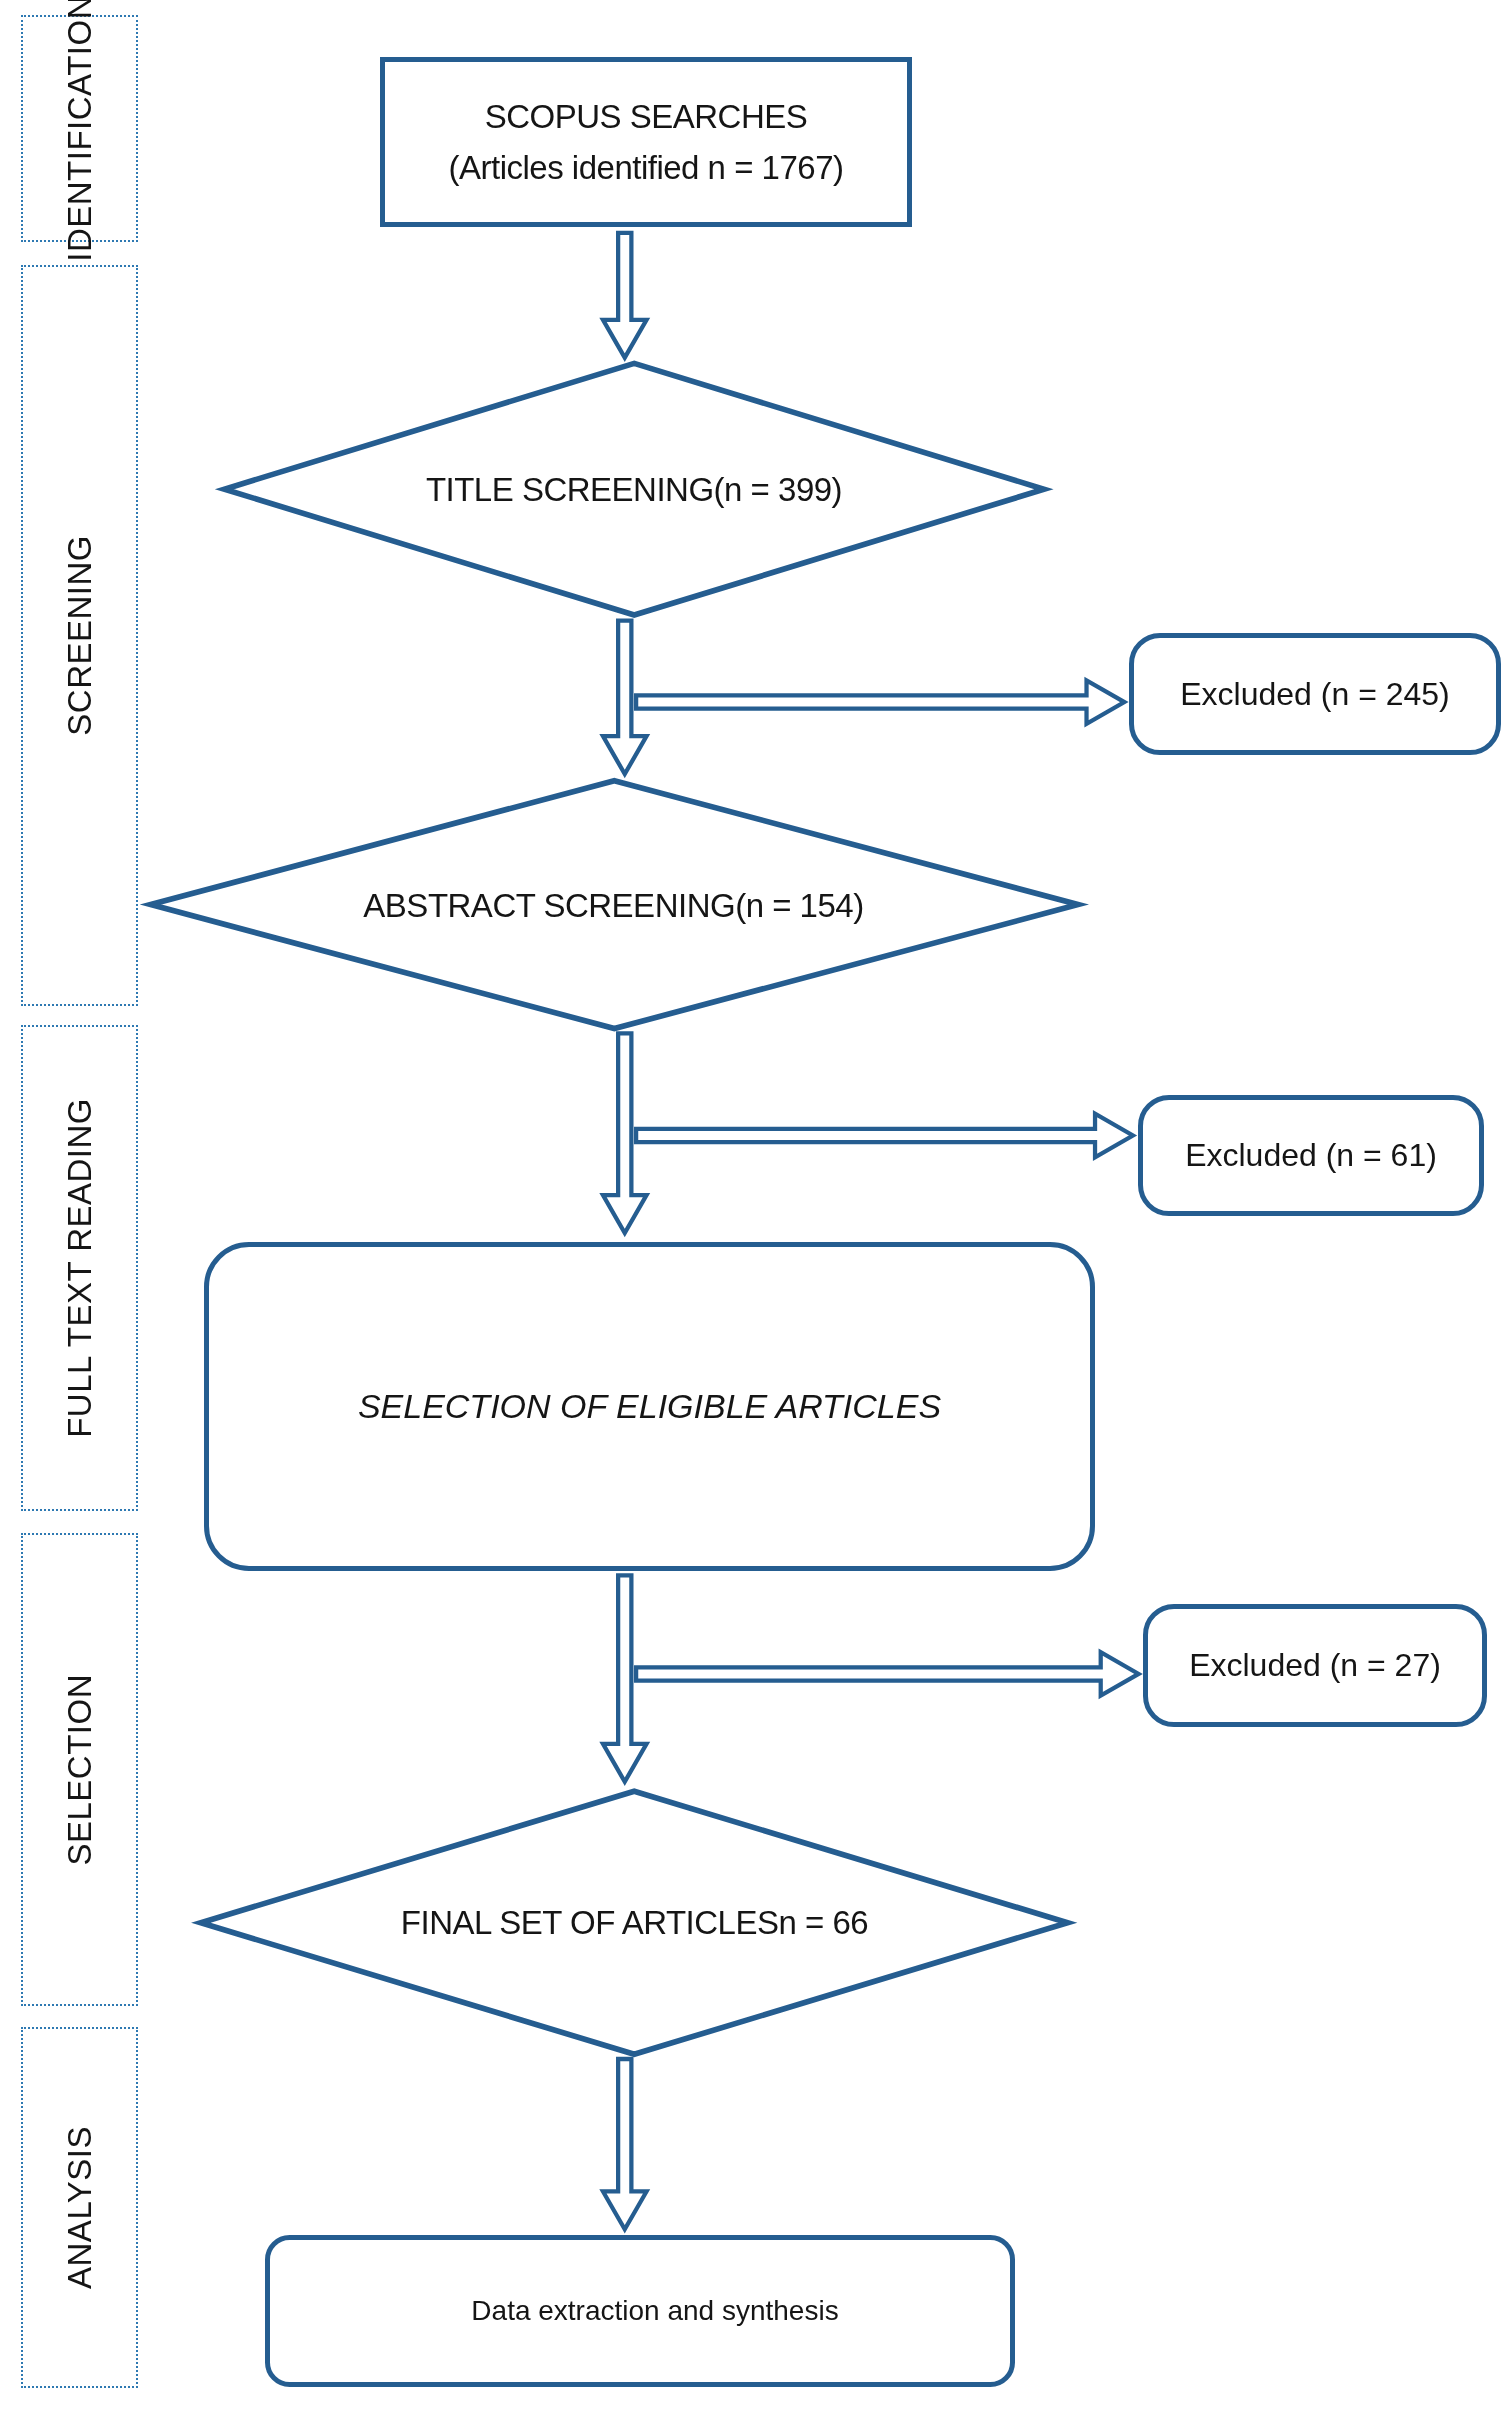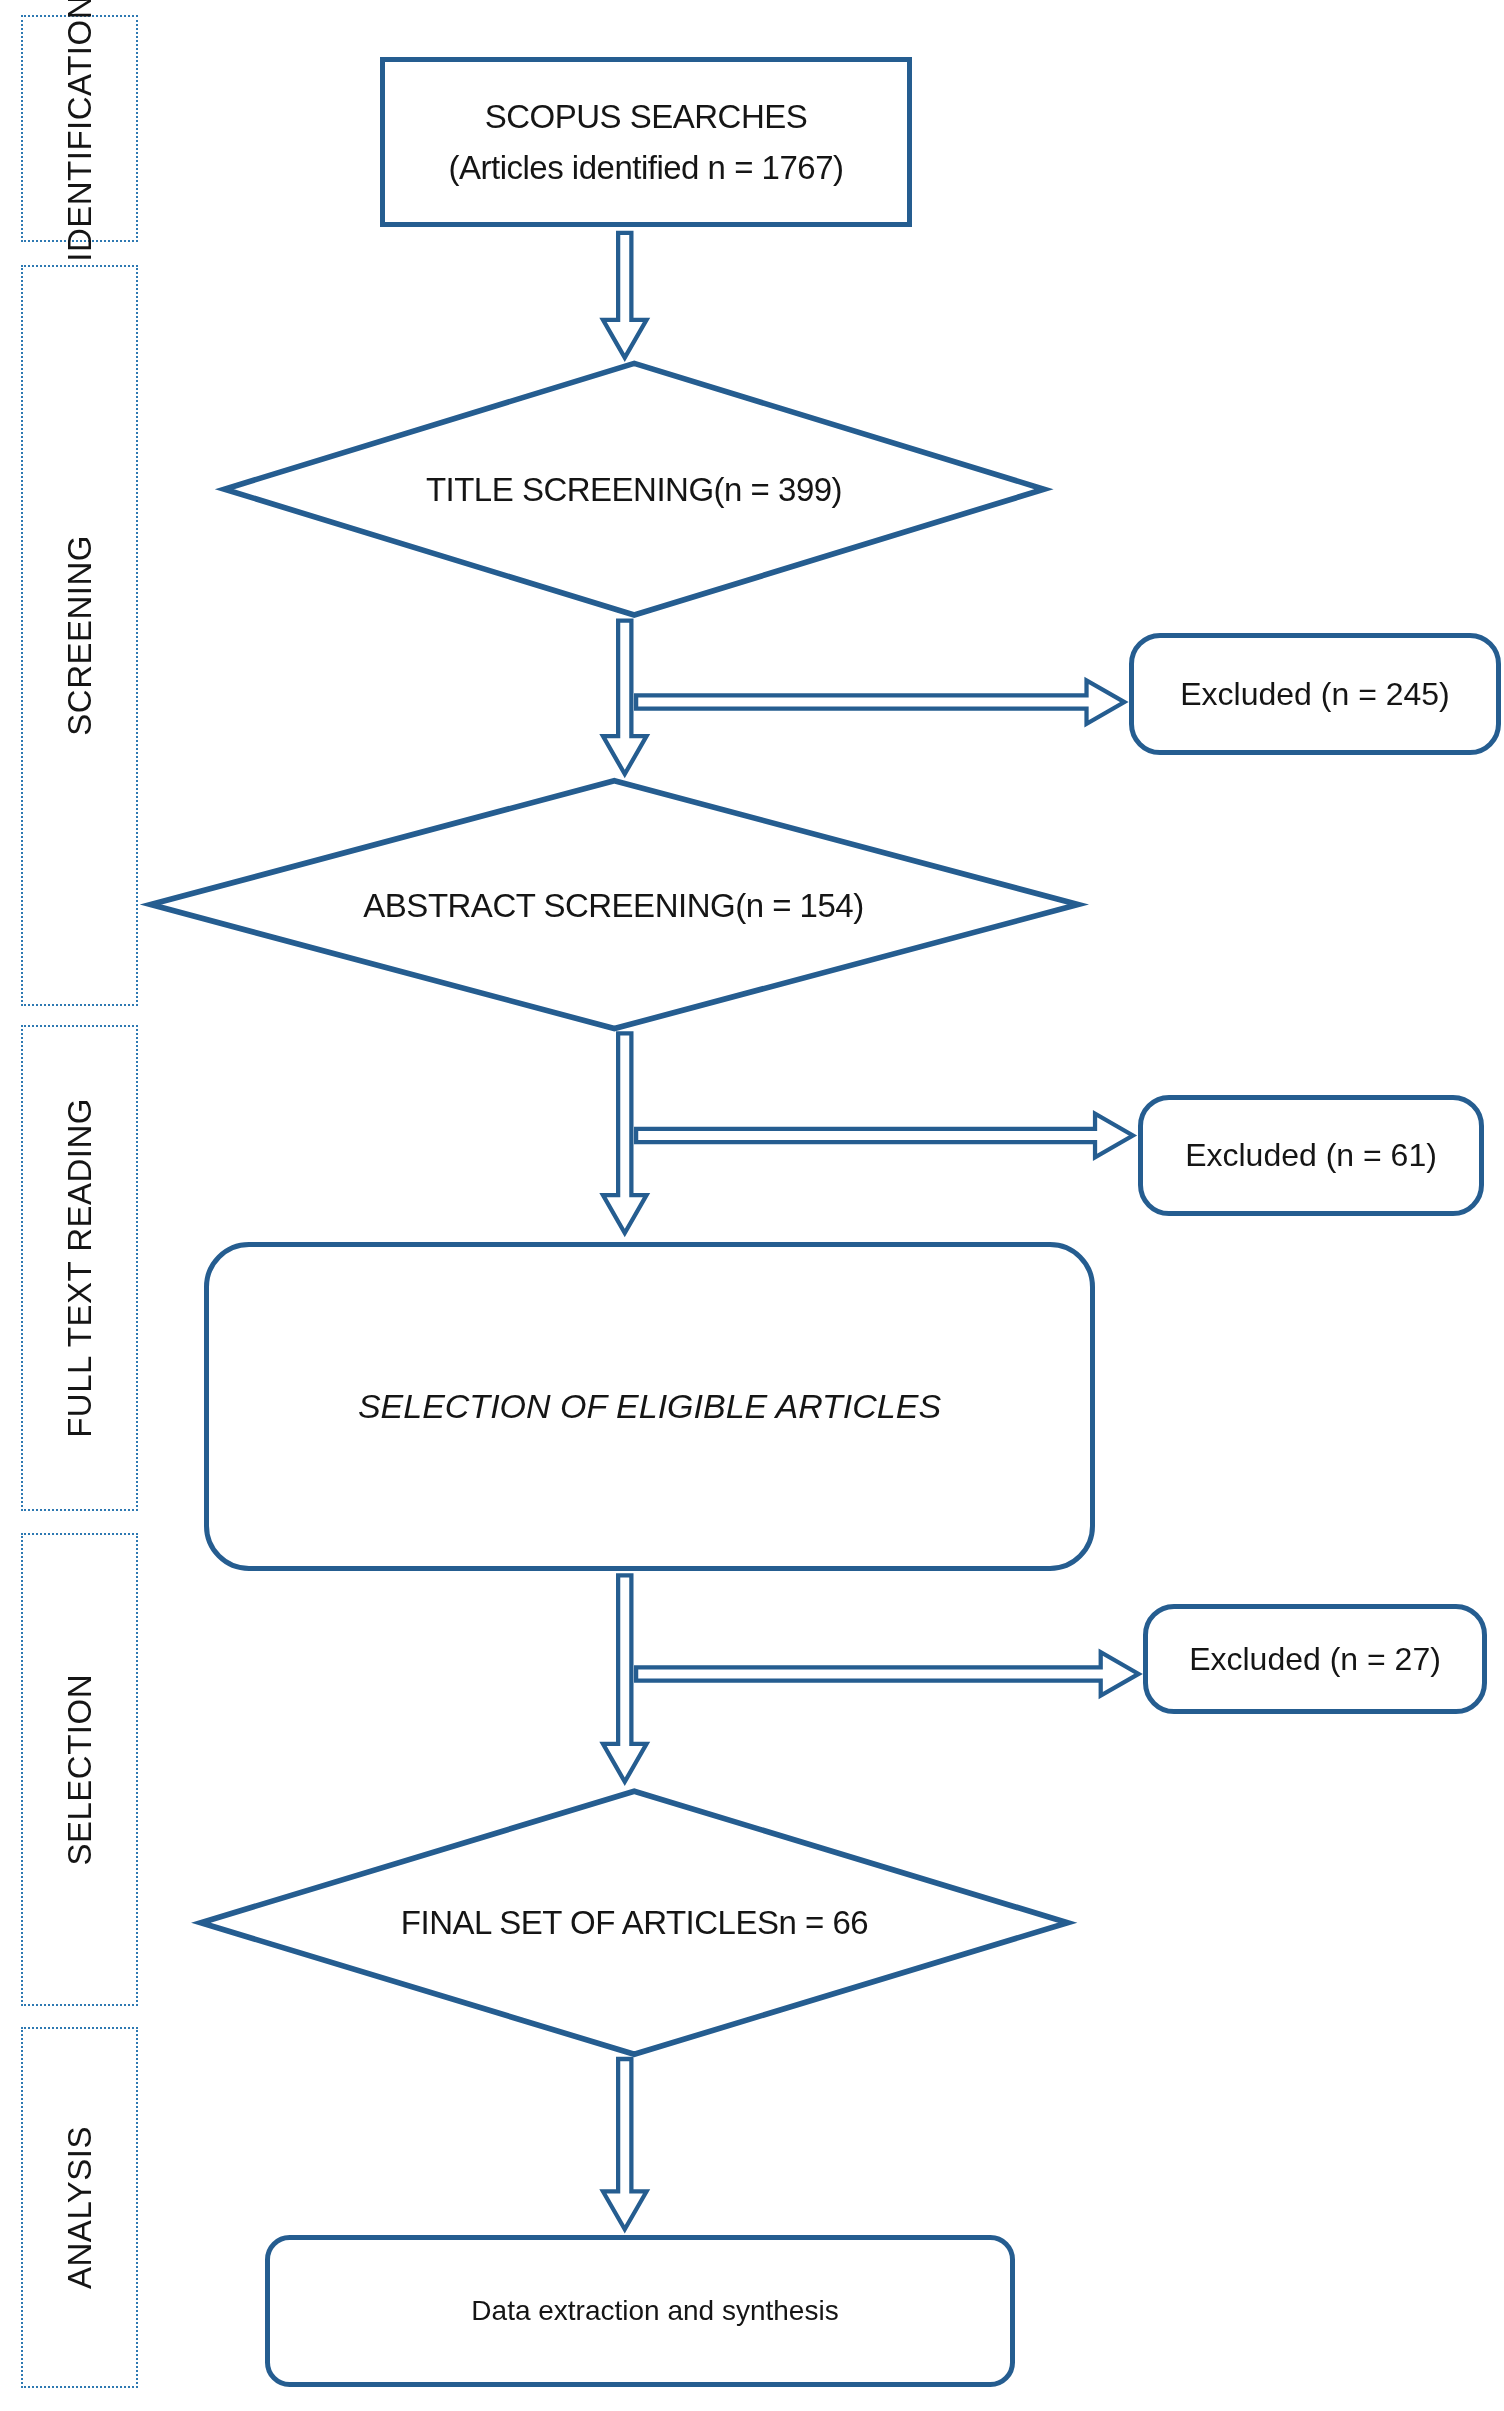--- a/index.html
+++ b/index.html
@@ -144,21 +144,21 @@
     <span>FINAL SET OF ARTICLES</span>
     <span>n = 66</span>
   </div>
 
   <div class="node round-border excluded-box" style="left:1129px; top:633px; width:372px; height:122px;">
     <span>Excluded (n = 245)</span>
   </div>
   <div class="node round-border excluded-box" style="left:1138px; top:1067px; width:346px; height:121px;margin-top:28px;">
     <span>Excluded (n = 61)</span>
   </div>
-  <div class="node round-border excluded-box" style="left:1143px; top:1604px; width:344px; height:110px;">
+  <div class="node round-border excluded-box" style="left:1143px; top:1604px; width:344px; height:123px;">
     <span>Excluded (n = 27)</span>
   </div>
 
   <div class="node round-border eligible-box" style="left:204px; top:1242px; width:891px; height:329px;">
     <span>SELECTION OF ELIGIBLE ARTICLES</span>
   </div>
 
   <div class="node round-border data-box" style="left:265px; top:2235px; width:750px; height:152px;">
     <span>Data extraction and synthesis</span>
   </div>

